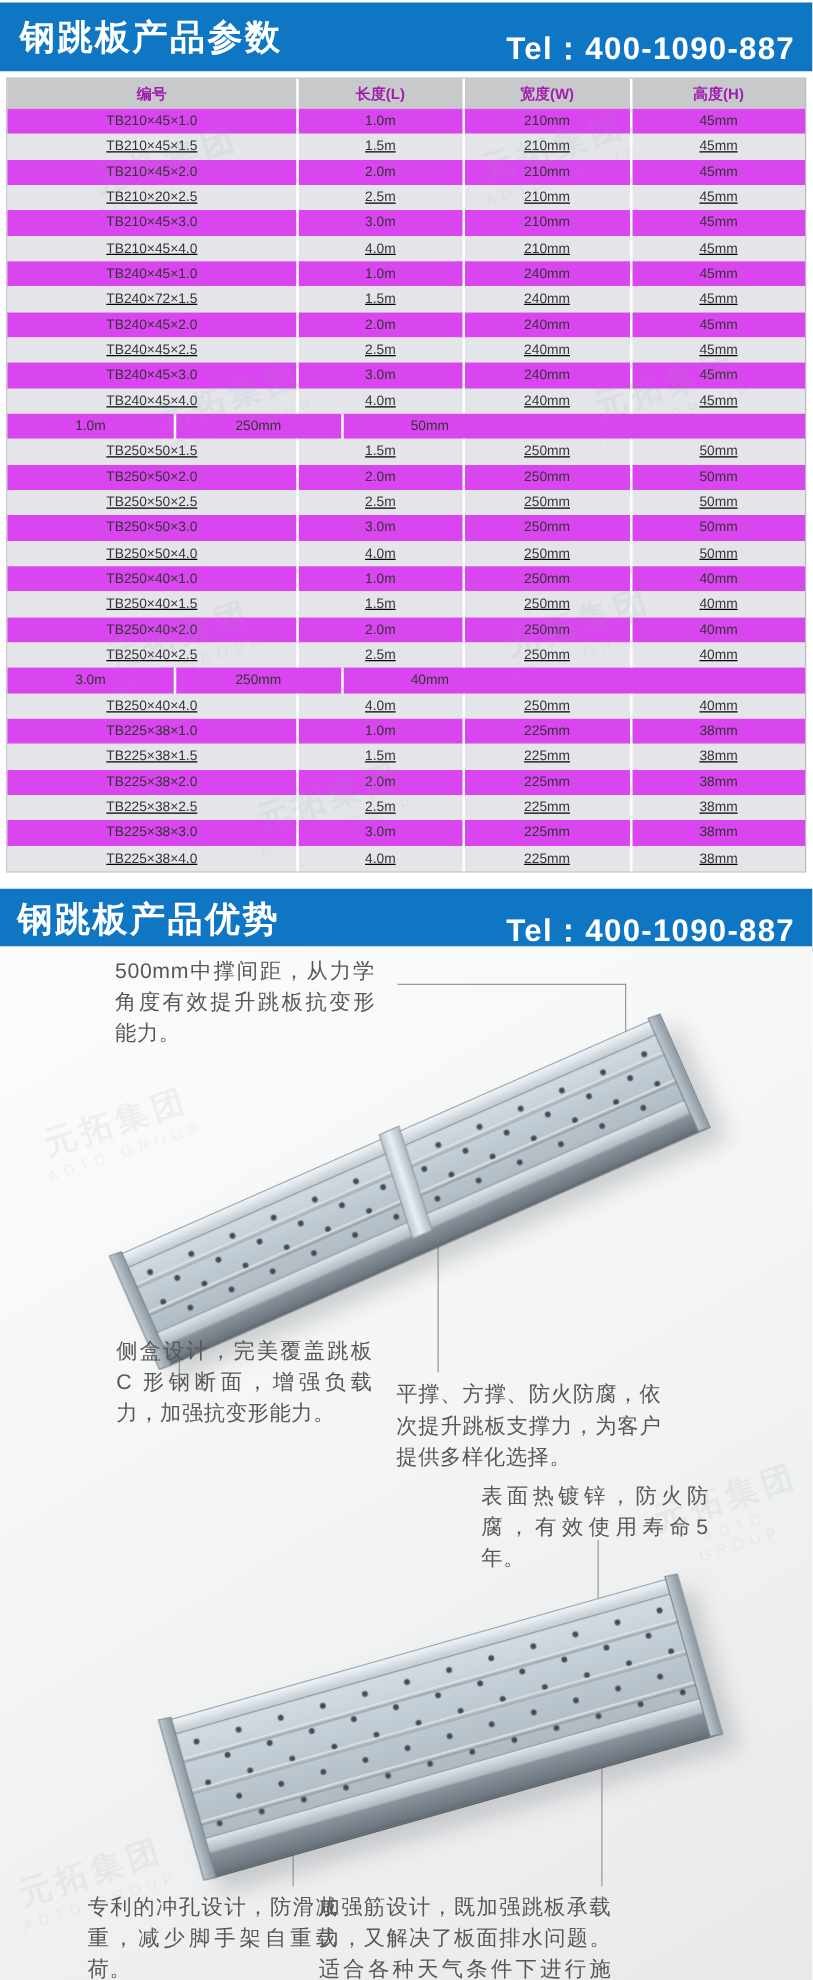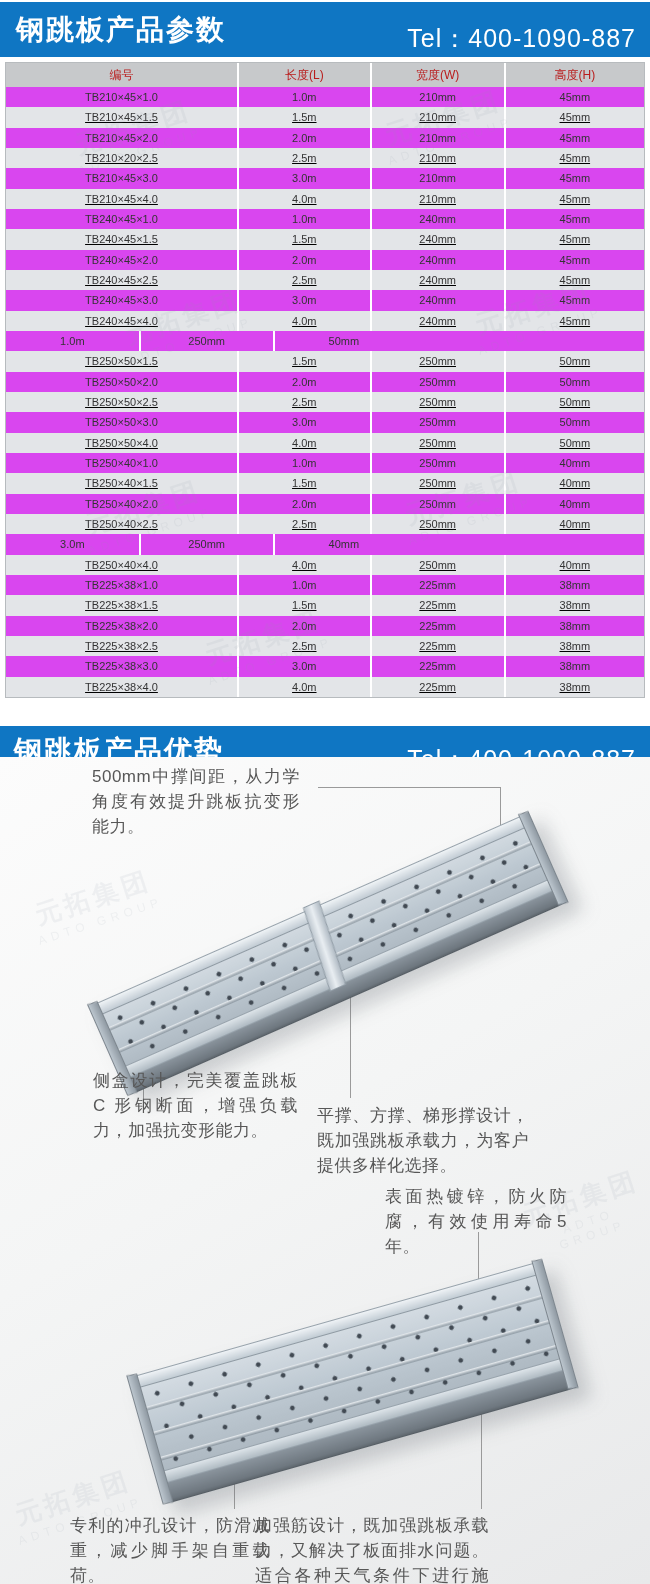--- a/index.html
+++ b/index.html
@@ -8,31 +8,31 @@
     font-family:"Liberation Sans","DejaVu Sans",sans-serif;
     -webkit-font-smoothing:antialiased;
   }
   
   .bar{
     position:absolute;left:0;width:650px;background:#0f76c3;color:#fff;
     display:flex;align-items:center;justify-content:space-between;
     padding:0 14px;box-sizing:border-box;
   }
   .bar1{top:2px;height:55px;padding-left:16px;}
-  .bar2{top:726px;height:50px;}
+  .bar2{top:711px;height:50px;}
   .bar-title{font-size:28px;font-weight:bold;letter-spacing:2px;}
-  .bar-tel{font-size:25px;font-weight:normal;letter-spacing:1px;margin-top:17px;}
+  .bar-tel{font-size:25px;font-weight:bold;letter-spacing:1px;margin-top:17px;}
 
   
   .spec-table{
     position:absolute;left:5px;top:62px;width:640px;
     border:1px solid #b7bbbe;box-sizing:border-box;background:#fff;
   }
   .thead{display:flex;background:#c7c9cb;height:24px;}
-  .thead .tcell{font-weight:normal;font-size:12px;color:#b91c1c;}
+  .thead .tcell{font-weight:bold;font-size:12px;color:#a21caf;}
   .trow{display:flex;height:20.33px;background:#d946ef;}
   .trow.alt{background:#e3e5e8;text-decoration:underline;}
   .tcell{
     display:flex;align-items:center;justify-content:center;
     font-size:11px;color:#333;box-sizing:border-box;overflow:hidden;
   }
   .tcell + .tcell{border-left:2px solid #fff;}
   .c0{width:36.2%;} .c1{width:20.8%;} .c2{width:21%;} .c3{width:22%;}
 
   
@@ -158,21 +158,21 @@
         <div class="tcell c2">210mm</div>
         <div class="tcell c3">45mm</div>
       </div>
       <div class="trow">
         <div class="tcell c0">TB240×45×1.0</div>
         <div class="tcell c1">1.0m</div>
         <div class="tcell c2">240mm</div>
         <div class="tcell c3">45mm</div>
       </div>
       <div class="trow alt">
-        <div class="tcell c0">TB240×45×1.5</div>
+        <div class="tcell c0">TB240×72×1.5</div>
         <div class="tcell c1">1.5m</div>
         <div class="tcell c2">240mm</div>
         <div class="tcell c3">45mm</div>
       </div>
       <div class="trow">
         <div class="tcell c0">TB240×45×2.0</div>
         <div class="tcell c1">2.0m</div>
         <div class="tcell c2">240mm</div>
         <div class="tcell c3">45mm</div>
       </div>
@@ -367,21 +367,21 @@
     <div class="p-holes"></div>
     <div class="p-rib" style="top:26px;"></div>
     <div class="p-rib" style="top:50px;"></div>
     <div class="p-splice"></div>
     <div class="p-cap left"></div>
     <div class="p-cap right"></div>
   </div>
 </div>
 
 <div class="ann" style="left:93px;top:1068px;width:205px;">侧盒设计，完美覆盖跳板 C 形钢断面，增强负载力，加强抗变形能力。</div>
-<div class="ann" style="left:317px;top:1103px;width:212px;">平撑、方撑、梯形撑设计，既加强跳板承载力，为客户提供多样化选择。</div>
+<div class="ann" style="left:317px;top:1103px;width:212px;">平撑、方撑、防火防腐，依次提升跳板支撑力，为客户提供多样化选择。</div>
 
 <div class="ann" style="left:385px;top:1184px;width:182px;">表面热镀锌，防火防腐，有效使用寿命5年。</div>
 
 <div class="callout" style="left:478px;top:1232px;width:1px;height:66px;"></div>
 <div class="callout" style="left:234px;top:1452px;width:1px;height:57px;"></div>
 <div class="callout" style="left:481px;top:1386px;width:1px;height:123px;"></div>
 
 <div class="plank p2">
   <div class="p-side"></div>
   <div class="p-deck">

